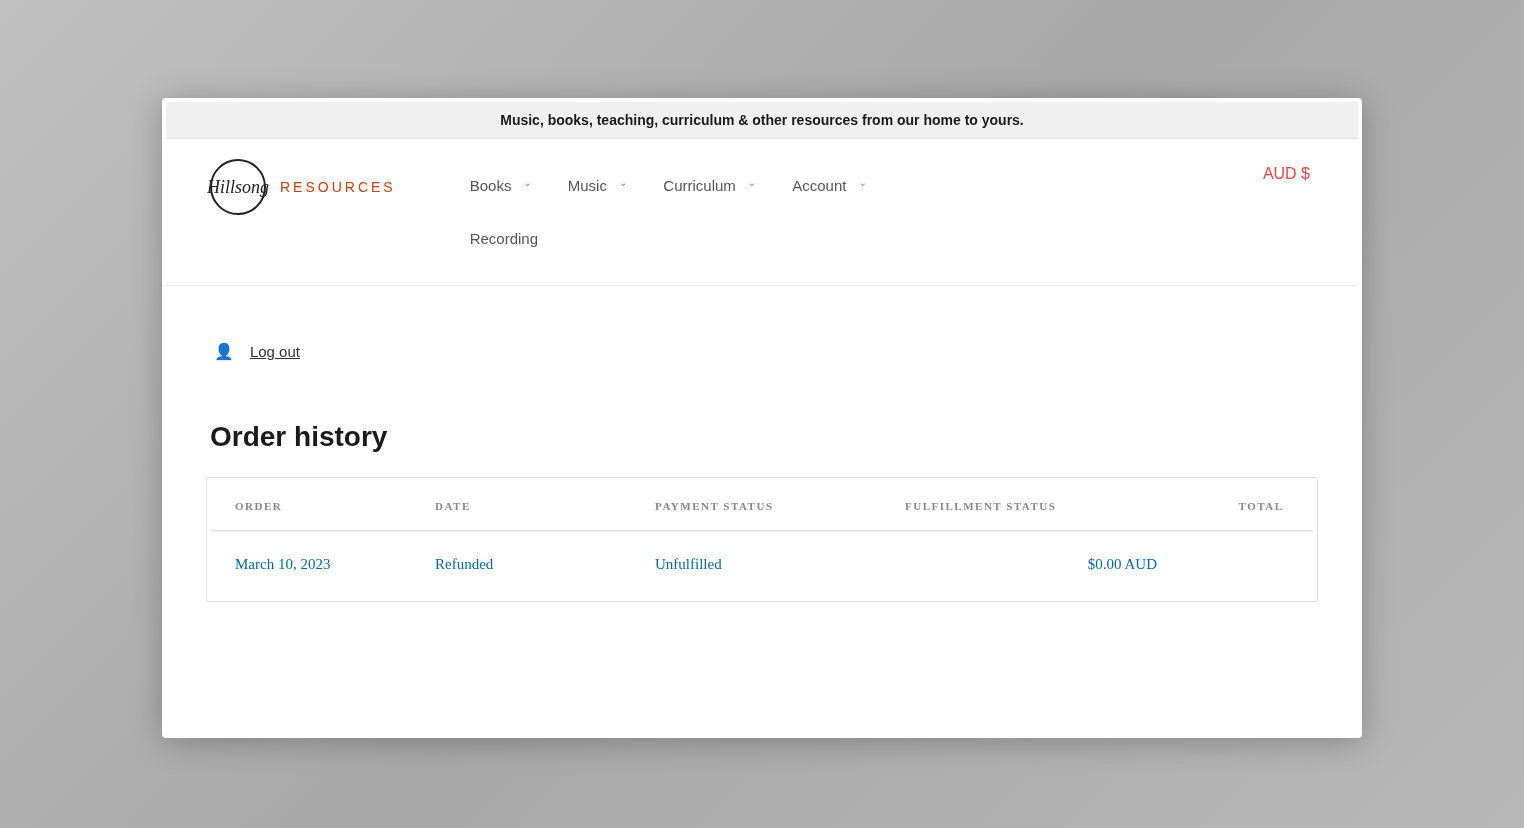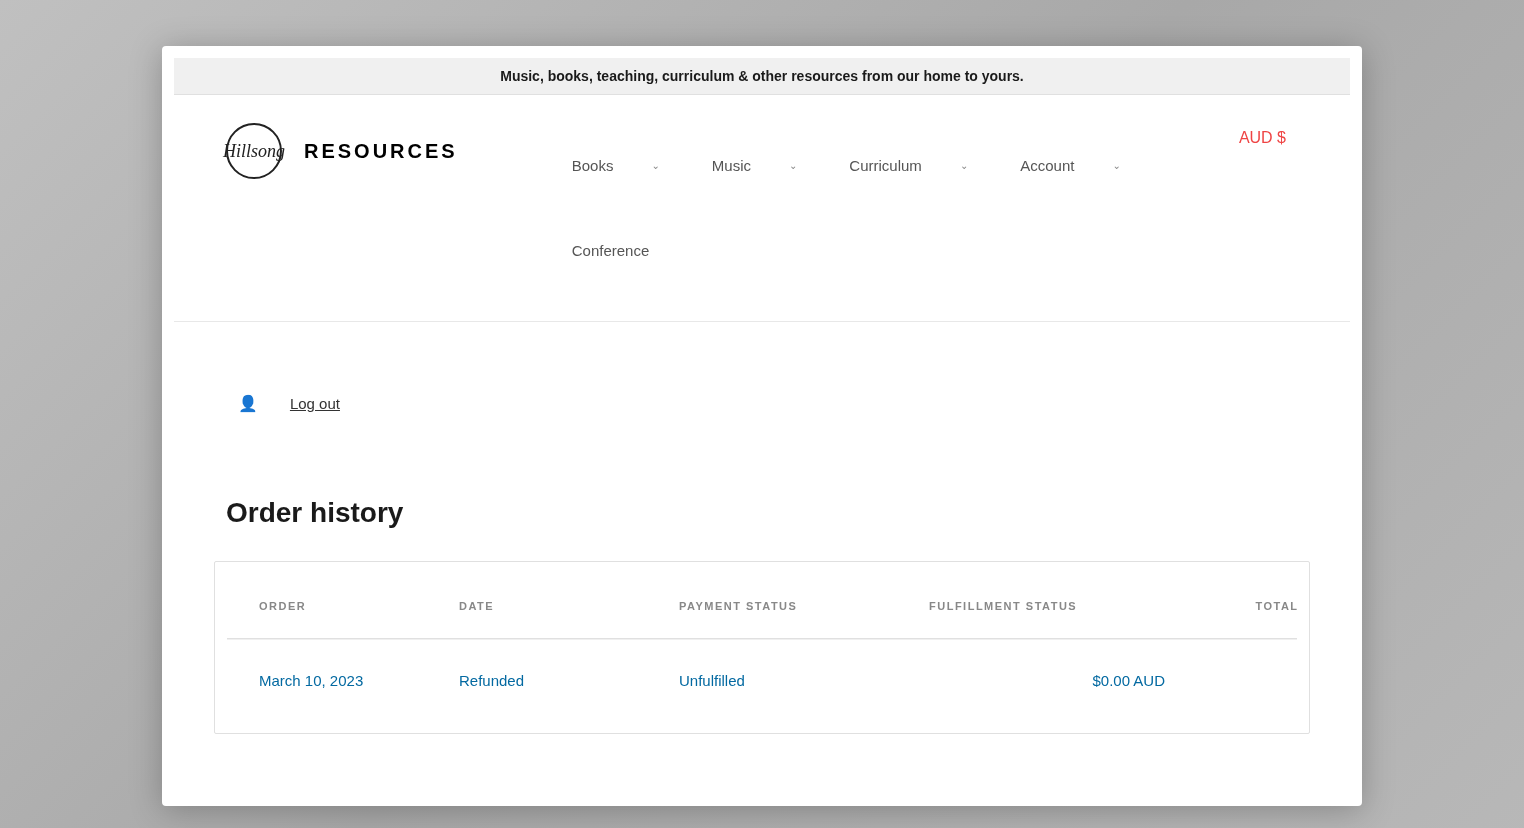--- a/index.html
+++ b/index.html
@@ -1,15 +1,15 @@
 <!DOCTYPE html>
 <html><head>
   <meta charset="utf-8">
   <style>
-    * { margin: 0; padding: 12px; box-sizing: border-box; }
+    * { margin: 0; padding: 4px; box-sizing: border-box; }
 
     body {
       background: #b0b0b0;
       background: linear-gradient(135deg, #c0c0c0 0%, #a8a8a8 50%, #b8b8b8 100%);
       min-height: 100vh;
       display: flex;
       align-items: center;
       justify-content: center;
       font-family: -apple-system, BlinkMacSystemFont, 'Segoe UI', Helvetica, Arial, sans-serif;
     }
@@ -63,43 +63,42 @@
       justify-content: center;
       font-family: Georgia, serif;
       font-style: italic;
       font-size: 18px;
       color: #222;
       font-weight: 400;
       flex-shrink: 0;
     }
 
     .logo-text {
-      font-size: 20px;
-      font-weight: 700;
+      font-size: 14px;
+      font-weight: 400;
       letter-spacing: 3px;
-      color: #000000;
+      color: #c2410c;
     }
 
     .nav-area {
       display: flex;
       flex-direction: column;
       gap: 0;
       flex: 1;
     }
 
     .nav-row {
       display: flex;
       align-items: center;
       gap: 0;
     }
 
     .nav-item {
       display: flex;
-      align-items: center;
-      gap: 14px;
+      gap: 4px;
       padding: 10px 14px;
       font-size: 15px;
       color: #555;
       cursor: pointer;
       white-space: nowrap;
       text-decoration: none;
     }
 
     .nav-item .chevron {
       font-size: 10px;
@@ -158,20 +157,21 @@
       font-weight: 700;
       color: #1a1a1a;
       margin-bottom: 20px;
     }
 
     
     .order-table {
       width: 100%;
       border: 1px solid #e0e0e0;
       border-radius: 2px;
+      font-family: Liberation Serif, serif;
     }
 
     .table-header {
       display: grid;
       grid-template-columns: 200px 220px 250px 260px 200px;
       padding: 14px 20px;
       border-bottom: 1px solid #e0e0e0;
     }
 
     .th {
@@ -244,21 +244,21 @@
           <span>Curriculum</span>
           <span class="chevron">⌄</span>
         </a>
         <a class="nav-item">
           <span>Account</span>
           <span class="chevron">⌄</span>
         </a>
       </div>
       <div class="nav-row">
         <a class="nav-item christmas">
-          <span>Conference</span>
+          <span>Recording</span>
         </a>
       </div>
     </div>
 
     <div class="currency-area">
       <span>AUD $</span>
     </div>
 
   </div>
 

